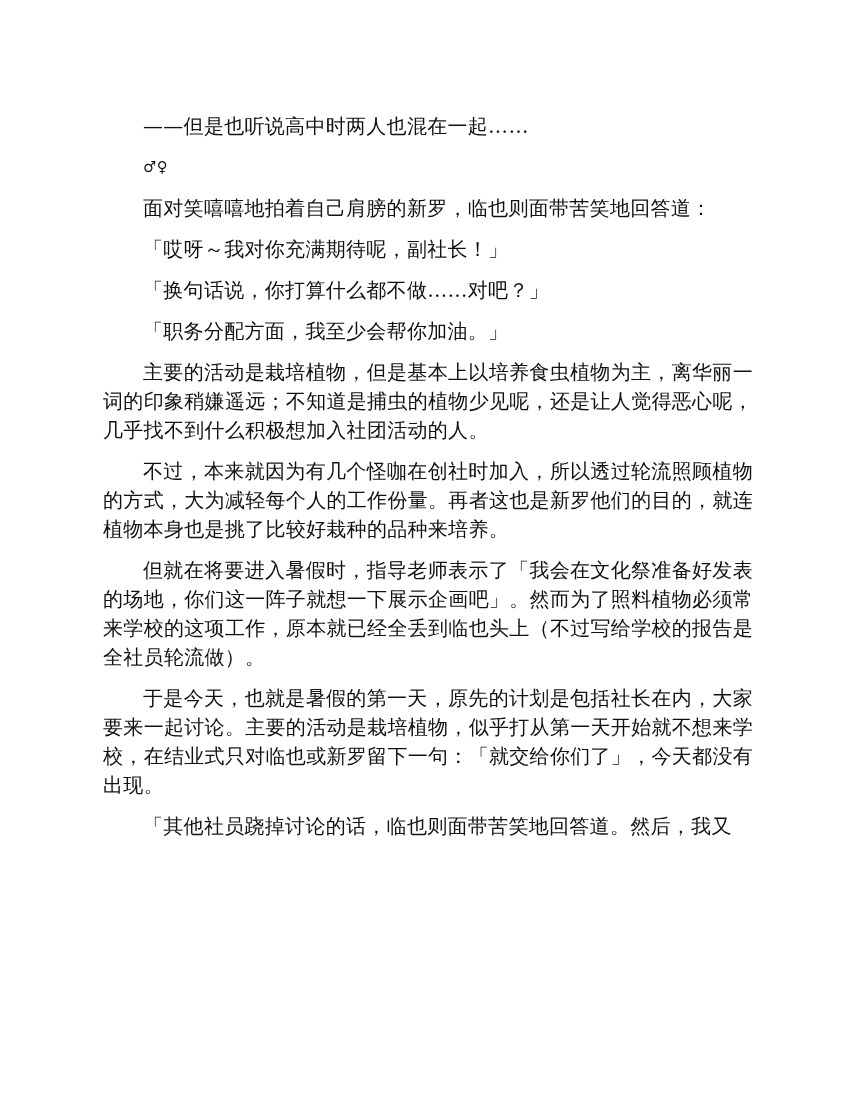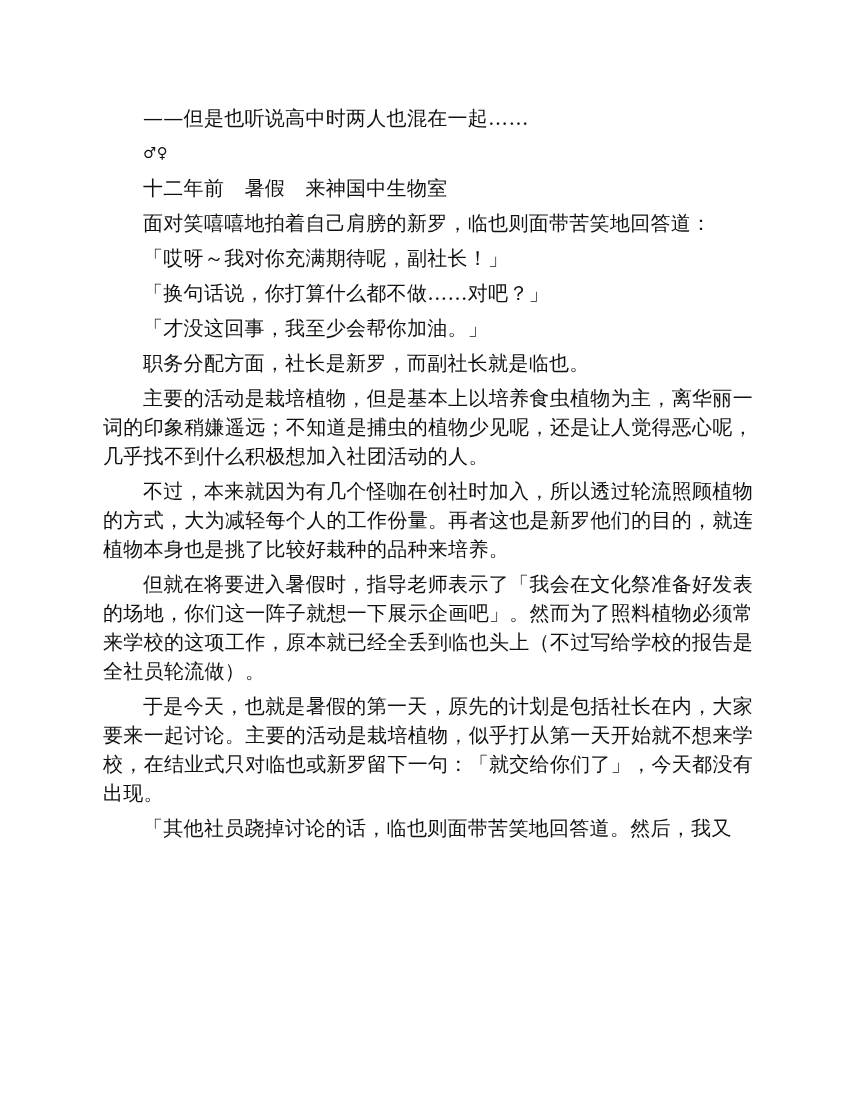--- a/index.html
+++ b/index.html
@@ -15,43 +15,41 @@
       font-family: "DejaVu Serif", "Liberation Serif", serif;
       color: #111111;
     }
     .page {
       position: absolute;
       left: 103px;
       top: 100px;
       width: 650px;
     }
     .para {
-      margin: 4px 0 6px 0;
+      margin: 12px 0 6px 0;
       font-size: 20px;
       line-height: 29px;
       text-indent: 40px;
       letter-spacing: 0.3px;
       text-align: justify;
       word-break: break-all;
     }
     .para.symbols {
       font-size: 15px;
       text-indent: 40px;
     }
   </style>
 </head>
 <body>
 
 <div class="page">
   <p class="para">——但是也听说高中时两人也混在一起……</p>
   <p class="para symbols">♂♀</p>
-  <p class="para">十二年前　暑假　来神国中生物室</p>
   <p class="para">面对笑嘻嘻地拍着自己肩膀的新罗，临也则面带苦笑地回答道：</p>
   <p class="para">「哎呀～我对你充满期待呢，副社长！」</p>
   <p class="para">「换句话说，你打算什么都不做……对吧？」</p>
-  <p class="para">「才没这回事，我至少会帮你加油。」</p>
-  <p class="para">职务分配方面，社长是新罗，而副社长就是临也。</p>
+  <p class="para">「职务分配方面，我至少会帮你加油。」</p>
   <p class="para">主要的活动是栽培植物，但是基本上以培养食虫植物为主，离华丽一词的印象稍嫌遥远；不知道是捕虫的植物少见呢，还是让人觉得恶心呢，几乎找不到什么积极想加入社团活动的人。</p>
   <p class="para">不过，本来就因为有几个怪咖在创社时加入，所以透过轮流照顾植物的方式，大为减轻每个人的工作份量。再者这也是新罗他们的目的，就连植物本身也是挑了比较好栽种的品种来培养。</p>
   <p class="para">但就在将要进入暑假时，指导老师表示了「我会在文化祭准备好发表的场地，你们这一阵子就想一下展示企画吧」。然而为了照料植物必须常来学校的这项工作，原本就已经全丢到临也头上（不过写给学校的报告是全社员轮流做）。</p>
   <p class="para">于是今天，也就是暑假的第一天，原先的计划是包括社长在内，大家要来一起讨论。主要的活动是栽培植物，似乎打从第一天开始就不想来学校，在结业式只对临也或新罗留下一句：「就交给你们了」，今天都没有出现。</p>
   <p class="para">「其他社员跷掉讨论的话，临也则面带苦笑地回答道。然后，我又</p>
 </div>
 
 </body></html>

